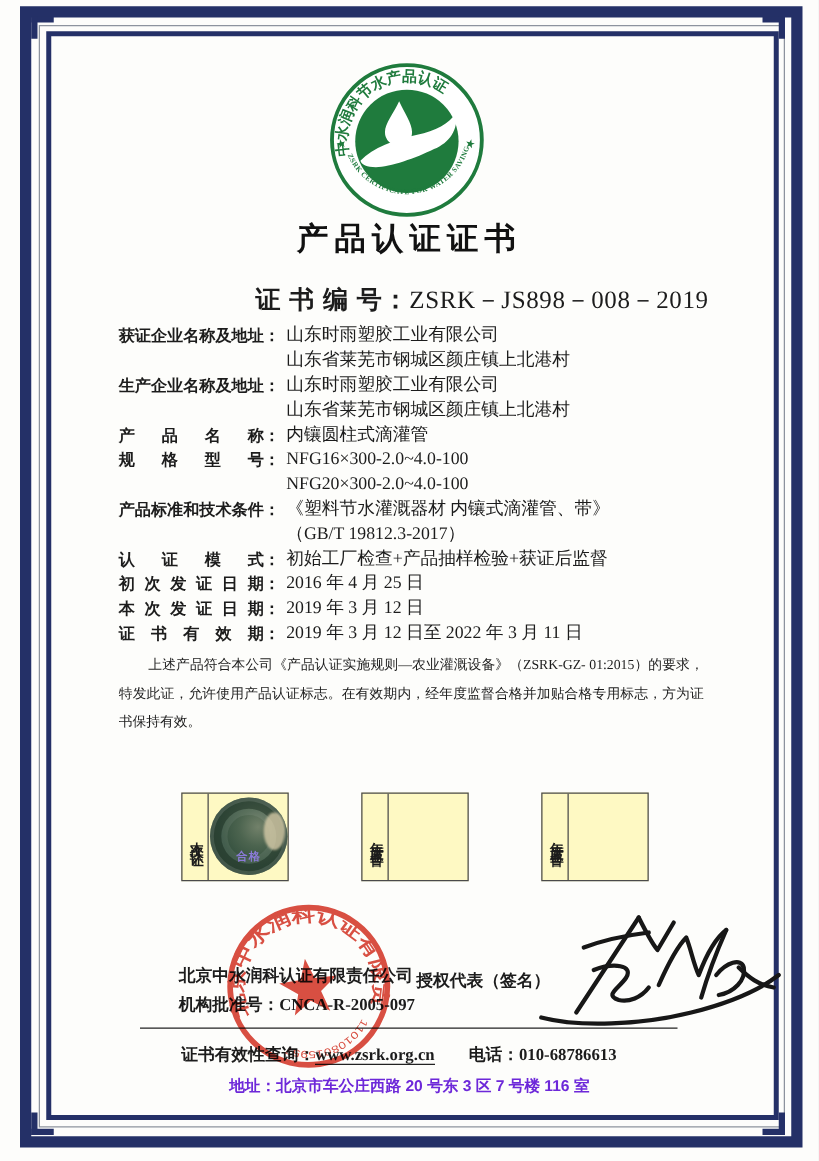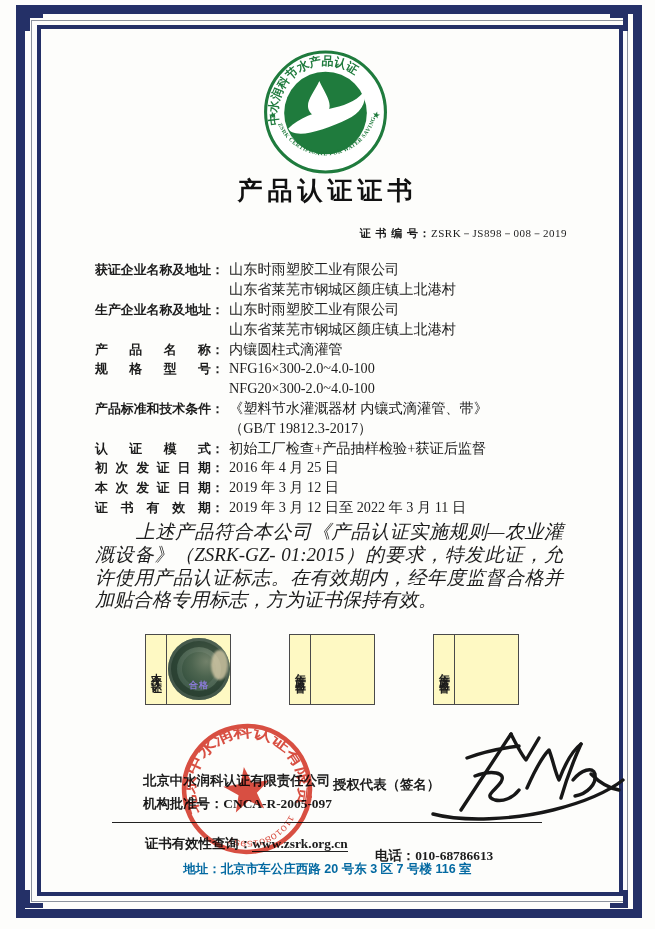--- a/index.html
+++ b/index.html
@@ -14,35 +14,35 @@
   .step-tl{left:25px;top:13px;border-top:5px solid #243067;border-left:5px solid #243067;}
   .step-tr{right:27px;top:13px;border-top:5px solid #243067;border-right:5px solid #243067;}
   .step-bl{left:25px;bottom:21px;border-bottom:5px solid #243067;border-left:5px solid #243067;}
   .step-br{right:27px;bottom:21px;border-bottom:5px solid #243067;border-right:5px solid #243067;}
   
   .logo{position:absolute;left:50%;top:50px;transform:translateX(-52%);width:124px;height:124px;}
   
   .title{position:absolute;top:174px;left:0;width:100%;text-align:center;
          font-family:"Liberation Sans","DejaVu Sans",sans-serif;
          font-size:25px;font-weight:bold;letter-spacing:5px;color:#111;}
-  .certno{position:absolute;top:226px;right:88px;font-size:11px;}
+  .certno{position:absolute;top:226px;right:88px;font-size:20px;}
   .certno .lbl{font-weight:bold;letter-spacing:1px;}
   .certno .val{letter-spacing:.5px;}
   
   .fields{position:absolute;left:95px;top:259px;width:480px;}
   .frow{height:19.8px;line-height:19.8px;white-space:nowrap;}
   .flabel{display:inline-block;width:116px;font-size:12.9px;font-weight:bold;
           text-align:justify;text-align-last:justify;vertical-align:middle;
           font-family:"Liberation Sans","DejaVu Sans",sans-serif;}
   .fcolon{display:inline-block;font-size:13px;font-weight:bold;vertical-align:middle;}
   .fvalue{display:inline-block;padding-left:5px;font-size:14.2px;vertical-align:middle;}
   .frow.cont .flabel,.frow.cont .fcolon{visibility:hidden;}
   
-  .statement{position:absolute;left:95px;top:521px;width:468px;font-size:19px;
-             line-height:22.8px;text-align:justify;text-indent:2.15em;font-style:italic;}
+  .statement{position:absolute;left:95px;top:521px;width:468px;font-size:11px;
+             line-height:22.8px;text-align:justify;text-indent:2.15em;}
   
   .rbox{position:absolute;top:634px;width:84px;height:69px;border:1.5px solid #4a4a4a;
         background:#fef9c3;display:flex;}
   .rbox-1{left:145px;} .rbox-2{left:289px;} .rbox-3{left:433px;}
   .rbox .lab{width:20px;border-right:1.5px solid #4a4a4a;display:flex;align-items:center;justify-content:center;}
   .rbox .lab span{writing-mode:vertical-rl;text-orientation:upright;font-size:11px;letter-spacing:3px;
                   font-weight:bold;font-family:"Liberation Sans","DejaVu Sans",sans-serif;}
   .rbox .cell{flex:1;position:relative;}
   .sticker{position:absolute;left:1px;top:3px;width:62px;height:62px;border-radius:50%;
            background:radial-gradient(circle at 62% 38%,#72816a 0%,#4c644f 28%,#35513f 55%,#283f31 100%);
@@ -52,23 +52,23 @@
   .sticker .ok{position:absolute;left:50%;bottom:8px;transform:translateX(-50%);font-size:9px;
            color:#8b7bd8;font-weight:bold;letter-spacing:1px;}
   
   .company{position:absolute;left:143px;top:772px;font-size:13.4px;font-weight:600;}
   .approval{position:absolute;left:143px;top:795px;font-size:13.4px;font-weight:600;}
   .signlabel{position:absolute;left:333px;top:776px;font-size:13.4px;font-weight:700;}
   .signature{position:absolute;left:423px;top:728px;z-index:6;}
   .midline{position:absolute;left:112px;top:822px;width:430px;border-top:1.5px solid #222;}
   .queryrow{position:absolute;left:145px;top:835px;font-size:13.4px;font-weight:600;}
   .queryrow .url{font-weight:600;border-bottom:1.2px solid #222;font-family:"Liberation Serif",serif;}
-  .phonerow{position:absolute;left:375px;top:835px;font-size:13.4px;font-weight:600;margin-top:12px;}
+  .phonerow{position:absolute;left:375px;top:835px;font-size:13.4px;font-weight:600;}
   .footer-addr{position:absolute;left:0;top:861px;width:100%;text-align:center;font-size:12.5px;
-           font-weight:bold;font-family:"Liberation Sans","DejaVu Sans",sans-serif;color:#0369a1;}
+           font-weight:bold;font-family:"Liberation Sans","DejaVu Sans",sans-serif;color:#6d28d9;}
   
   .stamp{position:absolute;left:176px;top:718px;z-index:5;mix-blend-mode:multiply;opacity:.9;}
 </style>
 </head>
 <body>
 
 <div class="page">
 
   <div class="frame frame-outer"></div>
   <div class="frame frame-gray"></div>

